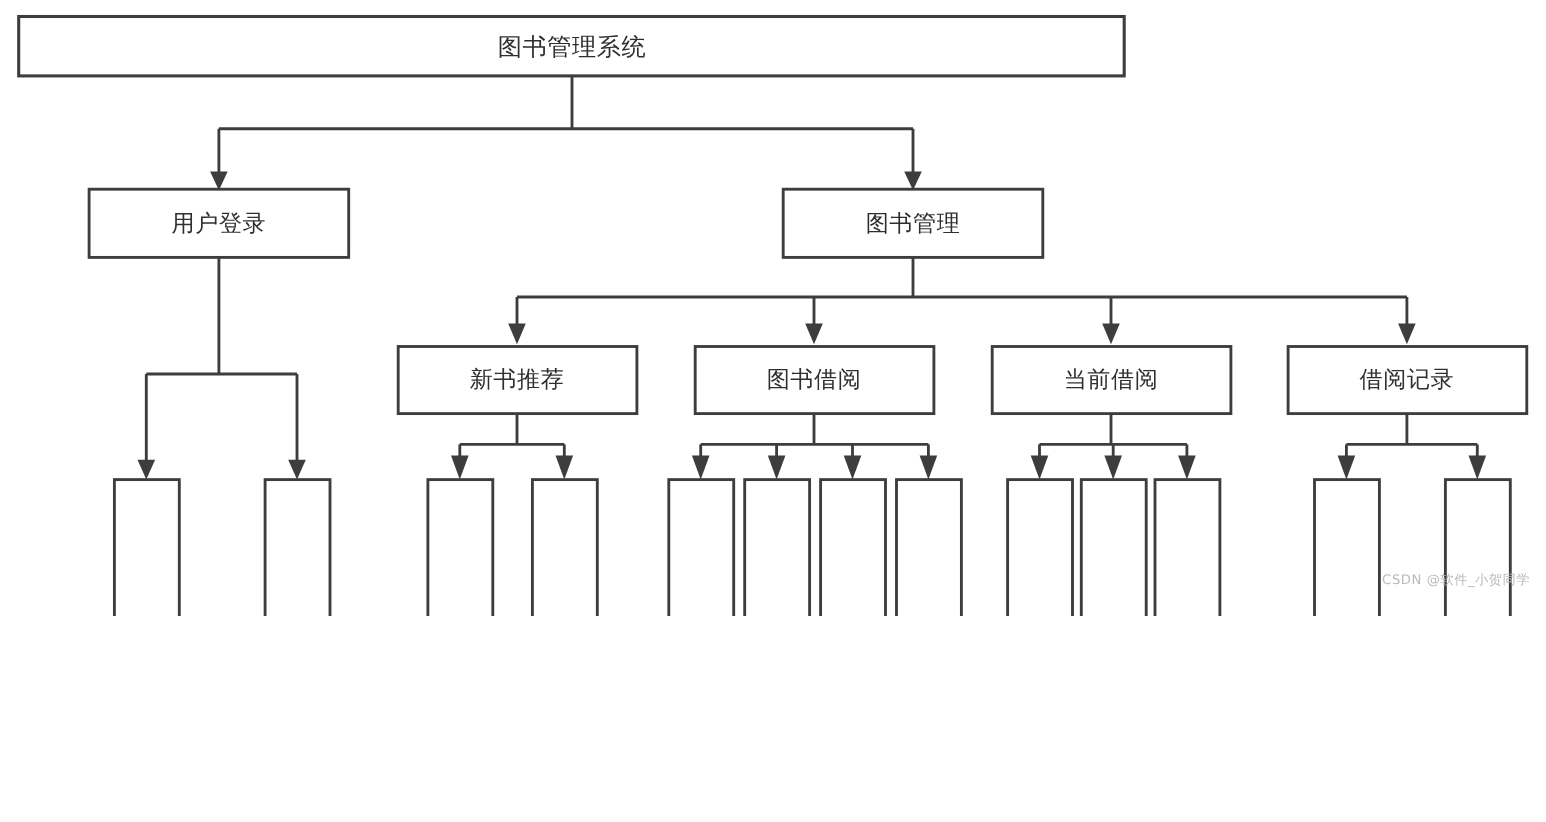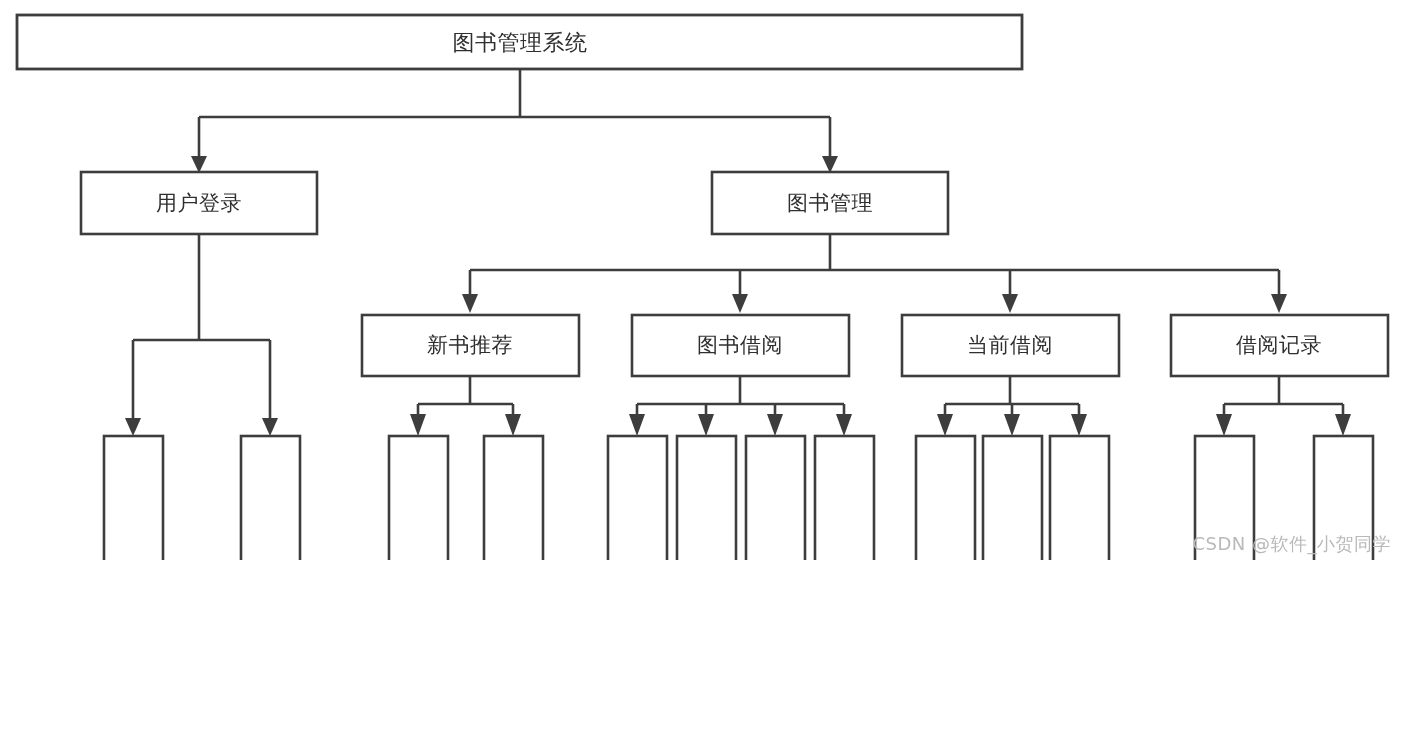--- a/index.html
+++ b/index.html
@@ -68,23 +68,23 @@
     align-items: center;
     justify-content: center;
     text-align: center;
     white-space: nowrap;
     pointer-events: none;
     user-select: none;
   }
   .watermark {
     position: absolute;
     right: 14px;
-    bottom: 4px;
-    font-family: "DejaVu Sans", "Liberation Sans", sans-serif;
-    font-size: 18px;
+    bottom: 24px;
+    font-family: "DejaVu Sans", "Liberation Sans", sans-serif;
+    font-size: 12px;
     color: #b9b9b9;
     letter-spacing: 0.5px;
     white-space: nowrap;
   }
 </style>
 </head>
 <body>
 
 <div id="canvas">
 

